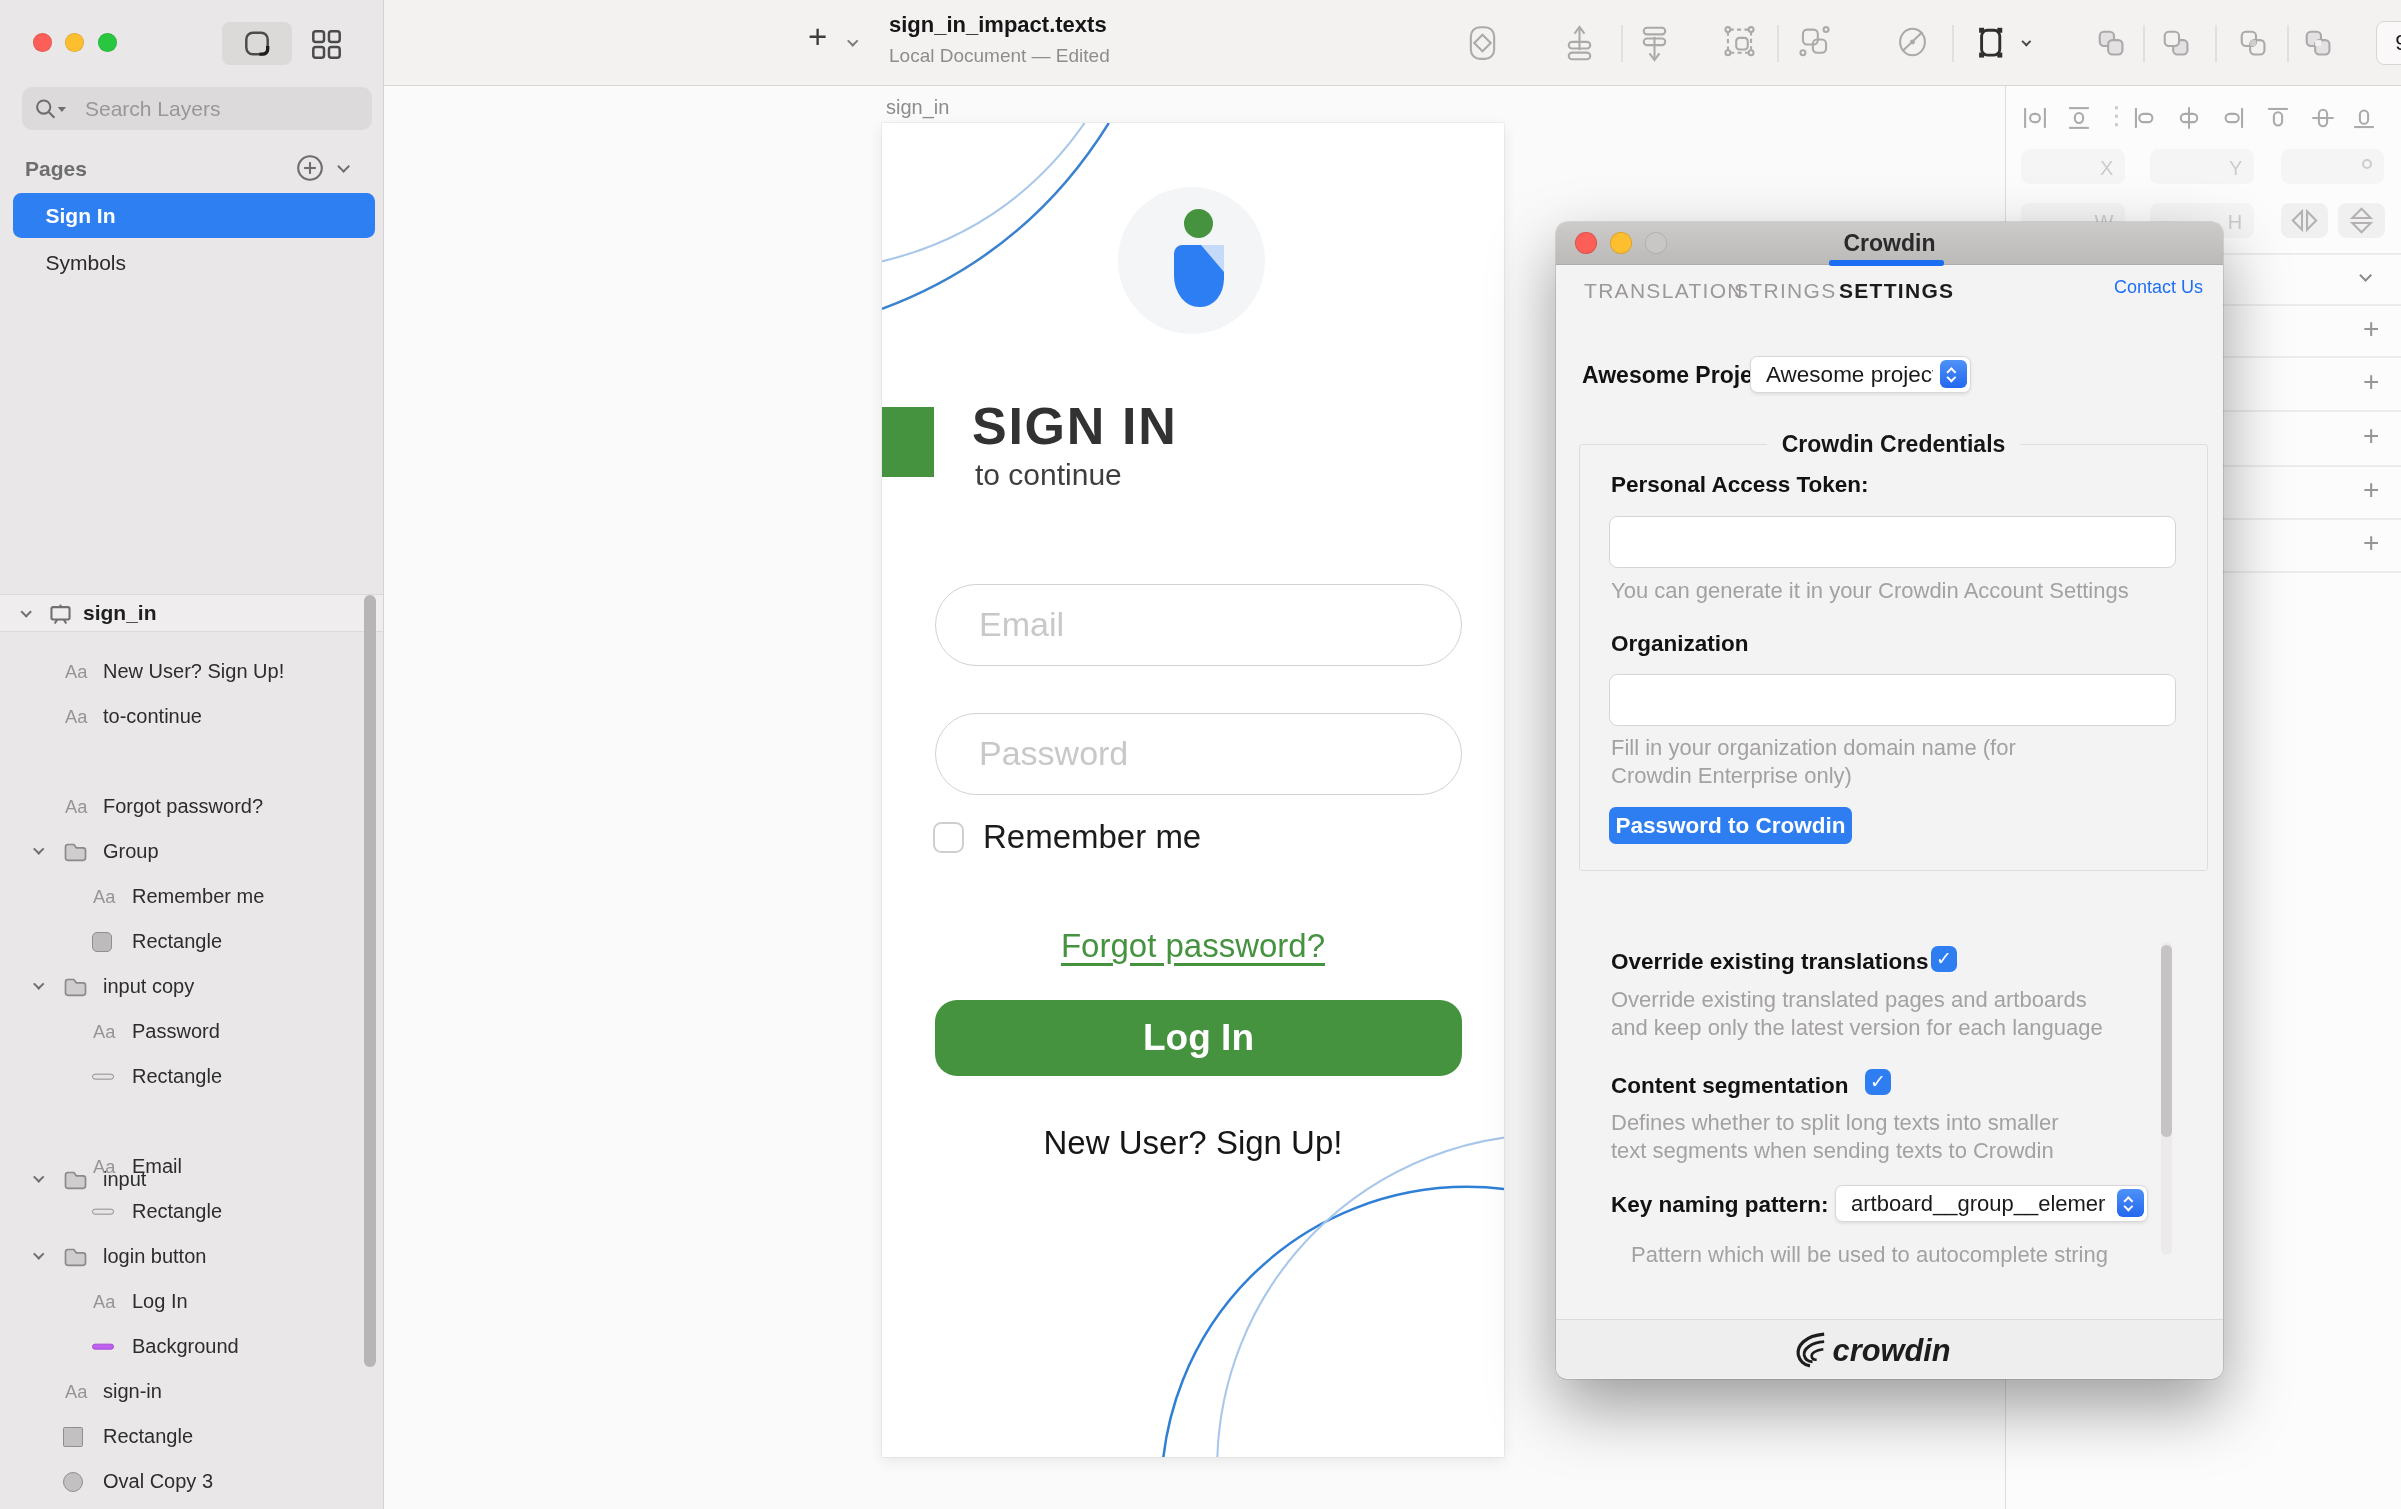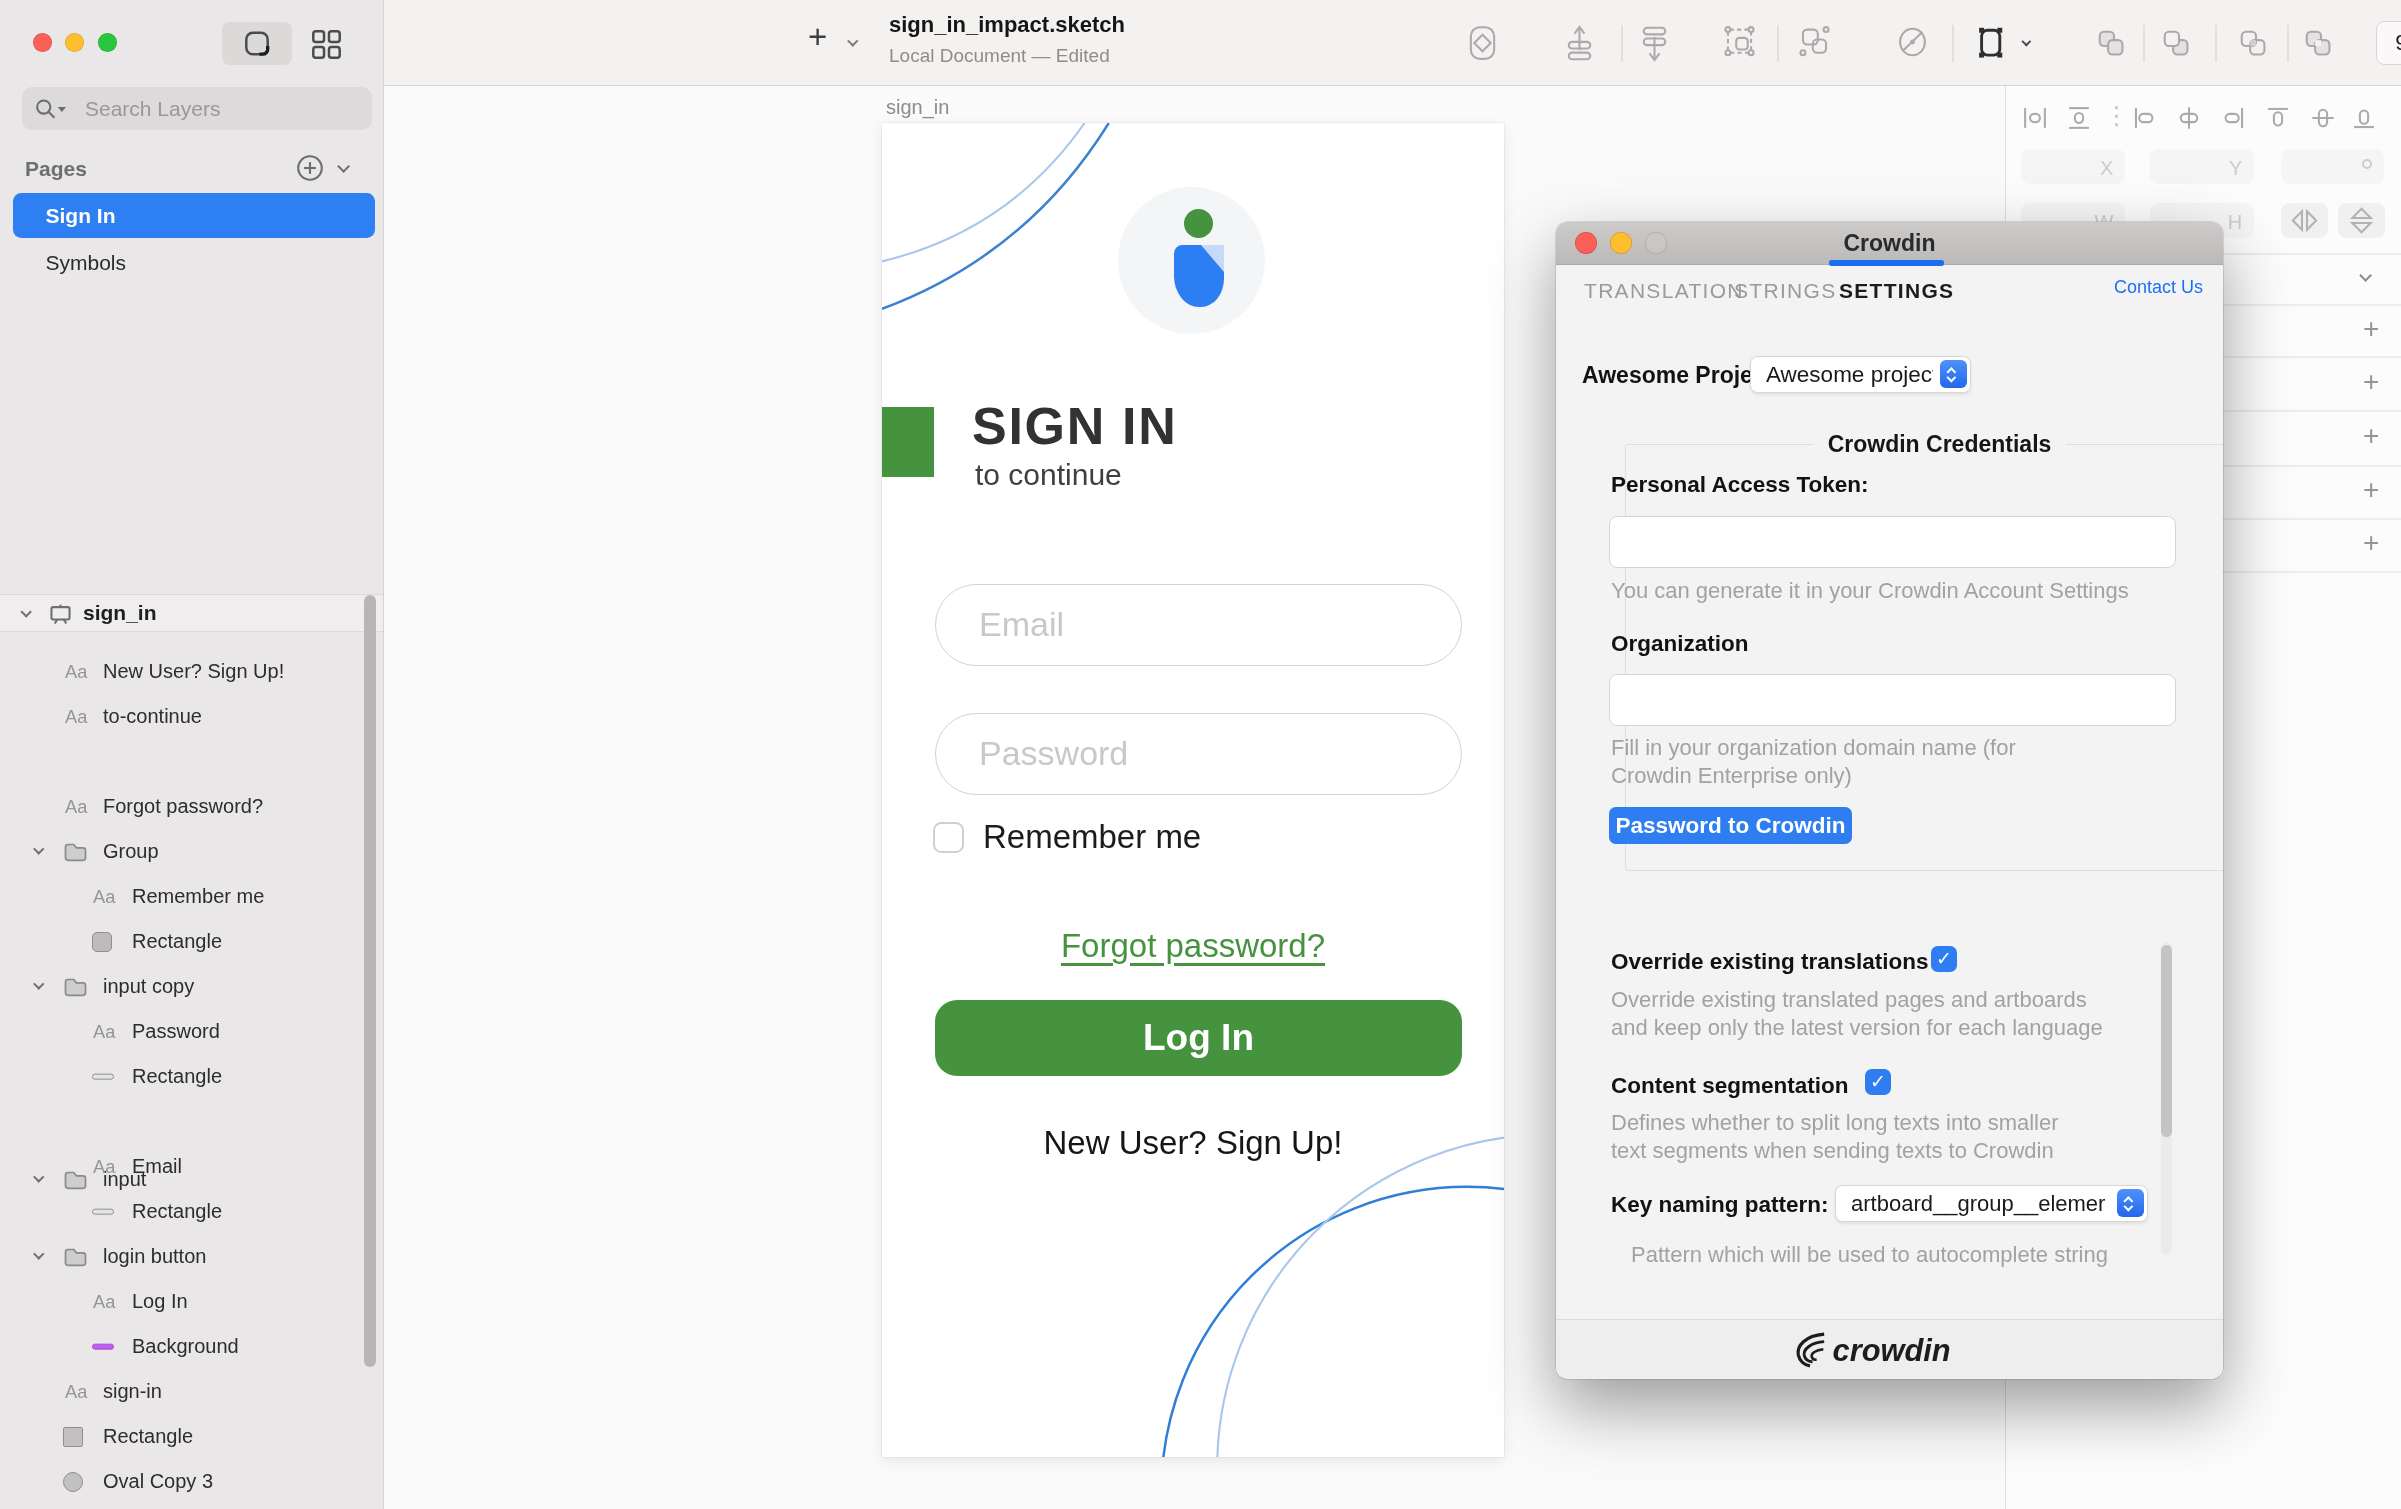--- a/index.html
+++ b/index.html
@@ -80,21 +80,21 @@
   .dlg-light { border-radius:50%; width:22px; height:22px; top:10px; }
   .tab-underline { left:273px; top:38px; width:115px; height:5.8px; background:#1b6df2; border-radius:2.5px; }
   .dlg-tab { top:57px; font-size:21px; letter-spacing:1.3px; color:#9b9999; }
   .dlg-tab.active { color:#1c1c1c; font-weight:bold; }
   .contact { right:20px; top:55px; font-size:18px; color:#1f6ff5; }
   .lbl-bold { font-size:22.5px; font-weight:bold; color:#121212; }
   .popup { background:#fff; border:1.7px solid #d8d6d6; border-radius:7.5px; box-shadow:0 1.7px 3.3px rgba(0,0,0,.08); }
   .popup-text { position:absolute; left:15px; top:5px; font-size:22.5px; color:#1a1a1a; white-space:nowrap; overflow:hidden; }
   .stepper { position:absolute; right:3.3px; top:3.3px; width:27px; background:linear-gradient(#4e92f9,#2367ee); border-radius:5.8px; }
   .stepchv { position:absolute; left:8.3px; border-style:solid; border-width:0 2.1px 2.1px 0; border-color:#fff; width:6.7px; height:6.7px; }
-  .fieldset { border:1.7px solid #dedcdc; border-radius:3.3px; left:23px; width:629px;margin-left:46px; }
+  .fieldset { border:1.7px solid #dedcdc; border-radius:3.3px; left:23px; width:629px; }
   .legend { position:absolute; top:-14px; left:50%; transform:translateX(-50%); background:#f4f3f3; padding:0 15px;
             font-size:23px; font-weight:bold; color:#161616; white-space:nowrap; }
   .dlg-input { left:53px; width:567px; height:52px; background:#fff; border:1.7px solid #d6d4d4; border-radius:8.3px; }
   .help { font-size:22px; color:#a3a1a1; line-height:27.5px; }
   .bluebtn { background:#2e7ef2; border-radius:6.7px; color:#fff; font-size:22.5px; font-weight:bold; text-align:center; }
   .chkbox { width:26px; height:26px; background:#2e7ef2; border-radius:6.7px; color:#fff; font-size:19px; text-align:center; line-height:26px; }
   .dlg-footer { left:0; top:1097px; width:667px; height:59px; background:#efeeee; border-top:1.7px solid #dcdada; }
   .adv-track { left:605px; top:720px; width:11px; height:313px; background:#eceaea; border-radius:5.8px; }
   .adv-thumb { left:605px; top:723px; width:11px; height:192px; background:#c5c3c3; border-radius:5.8px; }
 
@@ -265,21 +265,21 @@
         <span class="licon oval-ic" style="left:63px"></span>
         <span class="llabel" style="left:103px">Oval Copy 3</span>
       </div>
 
     <div class="abs sb-scroll"></div>
   </div>
 
   <div class="abs toolbar">
     <span class="abs tb-plus">+</span>
     <span class="abs chv down" style="left:465px;top:37px;width:7.5px;height:7.5px;border-color:#7b7b7b;"></span>
-    <div class="abs win-title">sign_in_impact.sketch</div>
+    <div class="abs win-title">sign_in_impact.texts</div>
     <div class="abs win-subtitle">Local Document — Edited</div>
 
     <span class="abs" style="left:1080px;top:23px;">
         <svg width="37" height="40" viewBox="0 0 44 48">
           <rect x="8" y="5" width="28" height="38" rx="11" class="icon-stroke"></rect>
           <rect x="15" y="17" width="14" height="14" transform="rotate(45 22 24)" class="icon-stroke"></rect>
         </svg>
       </span>
     <span class="abs" style="left:1177px;top:22px;">
         <svg width="37" height="43" viewBox="0 0 44 52">

